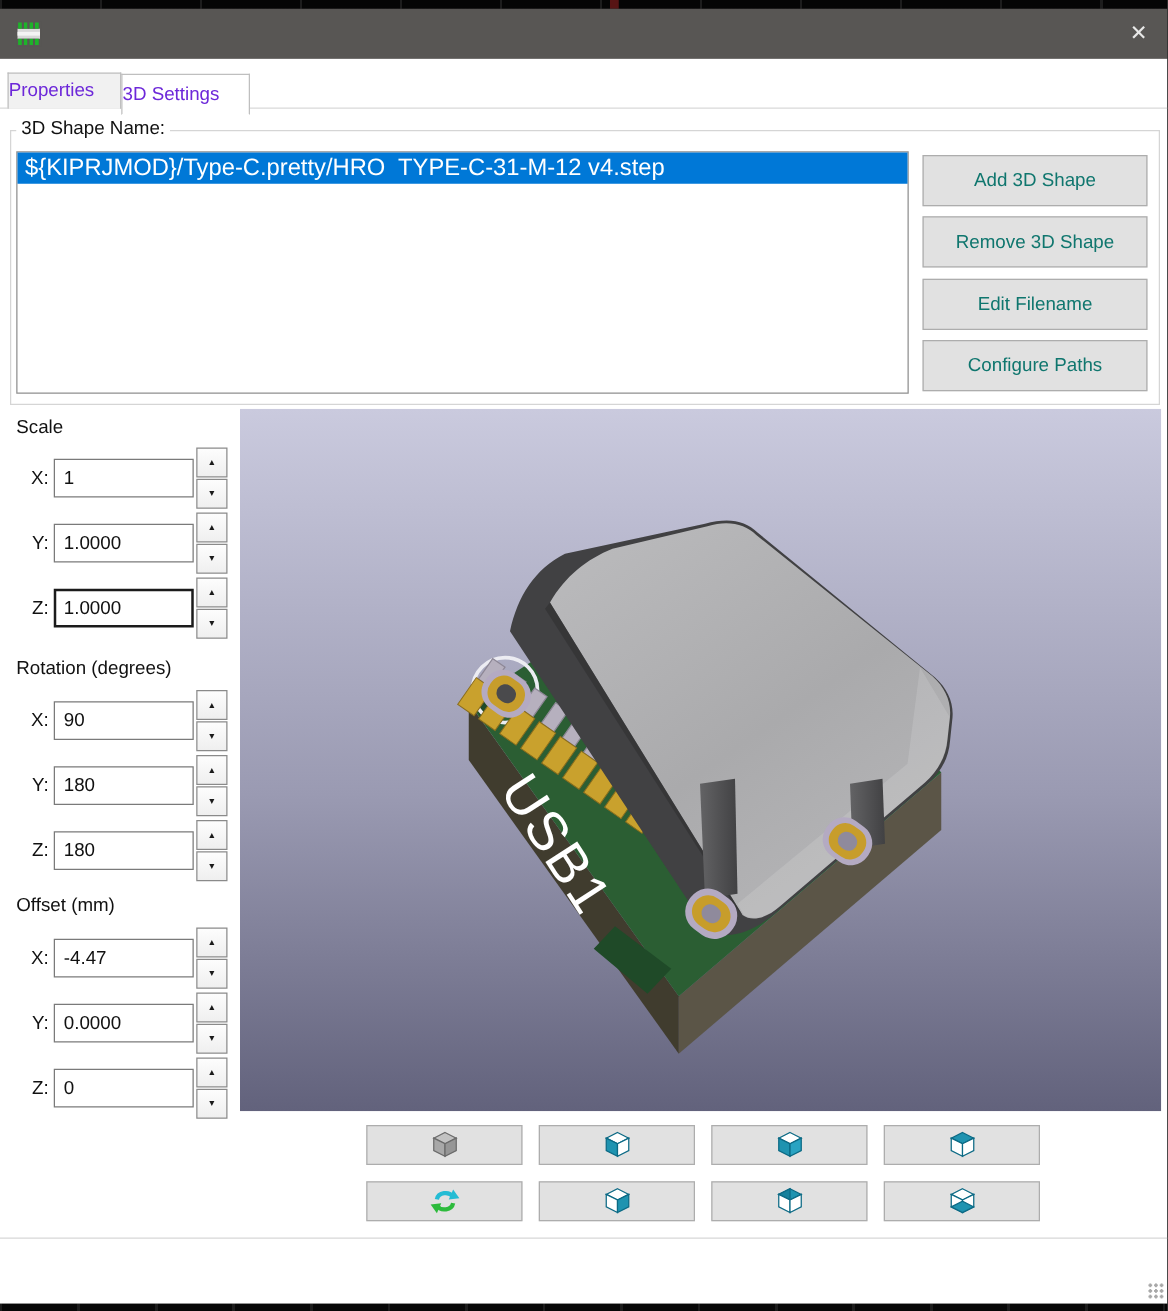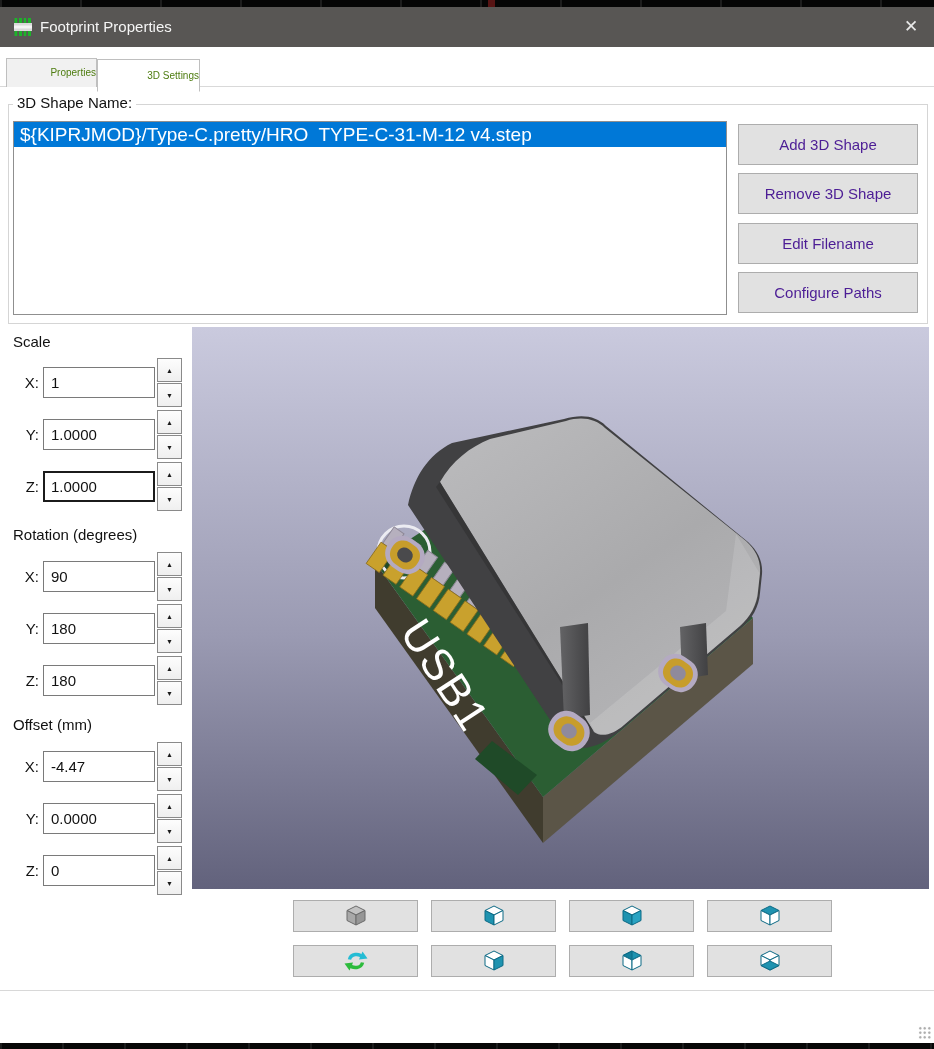--- a/index.html
+++ b/index.html
@@ -16,35 +16,35 @@
   #titlebar{position:absolute;left:0;top:7px;width:934px;height:40px;background:#585654;}
   #title-text{position:absolute;left:40px;top:0;height:40px;line-height:40px;color:#f5f5f5;font-size:15px;}
   #app-icon{position:absolute;left:13px;top:10px;width:20px;height:20px;}
   #close-btn{position:absolute;right:0;top:0;width:46px;height:40px;color:#e8e8e8;font-size:17px;text-align:center;line-height:40px;cursor:default;}
 
   
   #body{position:absolute;left:0;top:47px;width:934px;height:996px;background:#ffffff;}
 
   
   .tabline{position:absolute;left:0;top:39px;width:934px;height:1px;background:#d9d9d9;}
-  .tab{position:absolute;font-size:10px;color:#4d7c0f;text-align:right;border:1px solid #bfbfbf;}
+  .tab{position:absolute;font-size:15px;color:#6d28d9;text-align:left;border:1px solid #bfbfbf;}
   .tab.inactive{left:6px;top:11px;width:91px;height:29px;line-height:27px;background:#f1f1f1;border-bottom:none;}
   .tab.active{left:97px;top:12px;width:103px;height:33px;line-height:31px;background:#ffffff;border-bottom:1px solid #ffffff;z-index:2;}
 
   
   #shape-group{position:absolute;left:8px;top:57px;width:920px;height:220px;border:1px solid #d5d5d5;}
   #shape-group-label{position:absolute;left:4px;top:-11px;background:#ffffff;padding:0 4px;font-size:15px;color:#111;}
 
   
   #shape-list{position:absolute;left:13px;top:74px;width:714px;height:194px;border:1px solid #8f8f8f;background:#fff;}
   .list-item{height:25px;line-height:25px;padding-left:6px;font-size:19px;white-space:pre;}
   .list-item.selected{background:#0078d7;color:#ffffff;}
 
   
-  .side-btn{position:absolute;left:738px;width:180px;height:41px;background:#e1e1e1;border:1px solid #adadad;font-size:15px;color:#4c1d95;text-align:center;line-height:39px;cursor:default;}
+  .side-btn{position:absolute;left:738px;width:180px;height:41px;background:#e1e1e1;border:1px solid #adadad;font-size:15px;color:#0f766e;text-align:center;line-height:39px;cursor:default;}
 
   
   .section-label{position:absolute;left:13px;font-size:15px;color:#111;height:18px;line-height:18px;}
   .num-row{position:absolute;left:13px;width:172px;height:31px;}
   .axis-label{position:absolute;left:0;top:0;width:26px;height:31px;line-height:31px;text-align:right;font-size:15px;color:#111;}
   .num-input{position:absolute;left:30px;top:0;width:112px;height:31px;border:1px solid #7a7a7a;font-size:15px;padding:0 0 0 7px;outline:none;background:#fff;color:#111;}
   .num-input.focused{border:2px solid #1b1b1b;padding-left:6px;}
   .spin{position:absolute;left:144px;top:-9px;width:25px;height:49px;display:flex;flex-direction:column;justify-content:space-between;}
   .spin-btn{width:25px;height:24px;border:1px solid #8a8a8a;background:linear-gradient(#fdfdfd,#efefef);font-size:7px;color:#1a1a1a;display:flex;align-items:center;justify-content:center;cursor:default;}
 
@@ -88,21 +88,20 @@
       </g>
       <g fill="#585654">
           <rect x="4.5" y="1" width="1.5" height="5"></rect>
           <rect x="9" y="1" width="1.5" height="5"></rect>
           <rect x="13.5" y="1" width="1.5" height="5"></rect>
       <rect x="4.5" y="14" width="1.5" height="5"></rect>
           <rect x="9" y="14" width="1.5" height="5"></rect>
           <rect x="13.5" y="14" width="1.5" height="5"></rect>
         </g>
     </svg>
-    <span id="title-text">Footprint Properties</span>
     <div id="close-btn">✕</div>
   </div>
 
   <div id="body">
 
     <div class="tabline"></div>
     <div class="tab inactive">Properties</div>
     <div class="tab active">3D Settings</div>
 
     <div id="shape-group">

